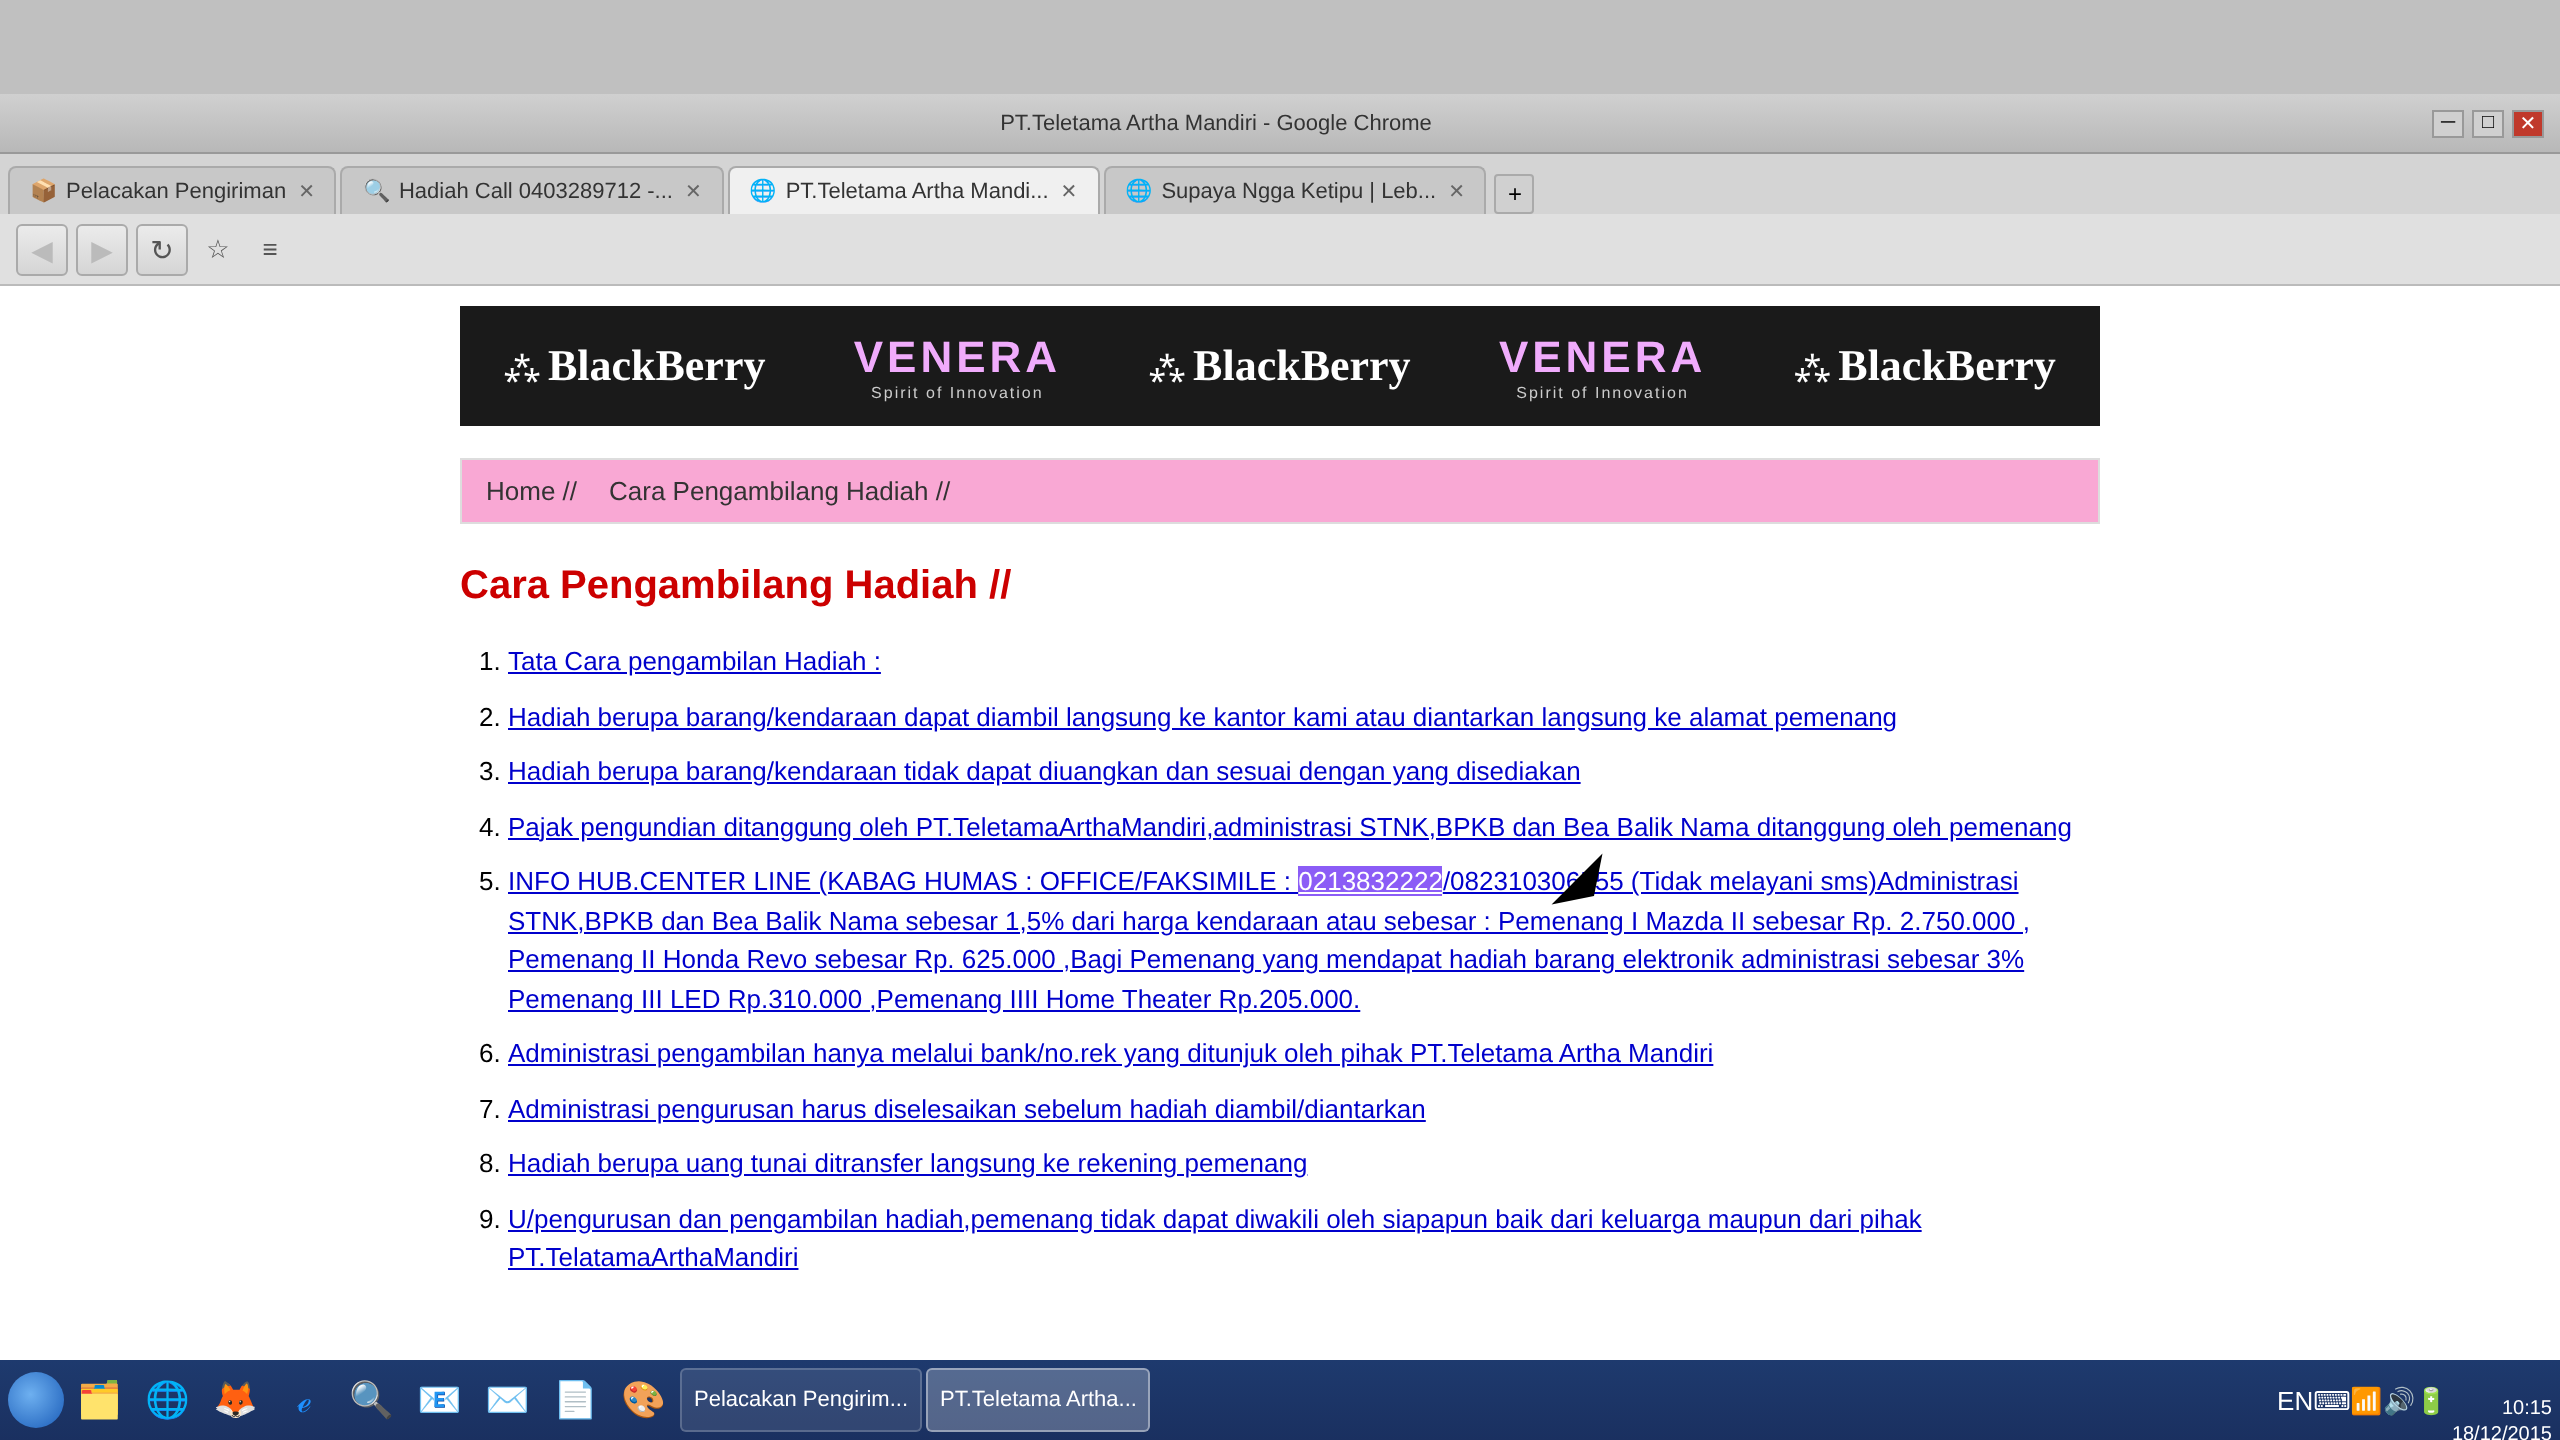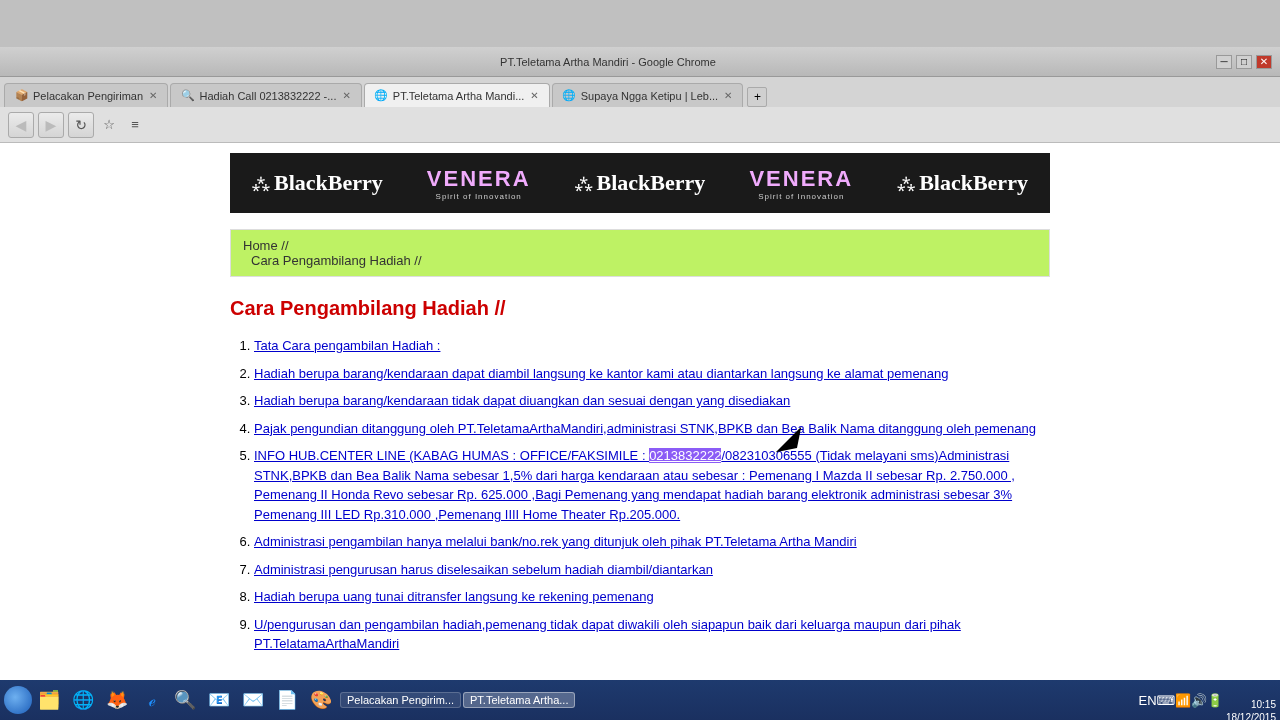--- a/index.html
+++ b/index.html
@@ -175,27 +175,26 @@
       font-size: 8px;
       color: #ccc;
       display: block;
       text-align: center;
       letter-spacing: 1px;
     }
 
     
     .breadcrumb-nav {
       border: 1px solid #ddd;
-      background: #bef264;
+      background: #f9a8d4;
       padding: 8px 12px;
       margin-bottom: 20px;
       display: flex;
       gap: 0;
       font-size: 13px;
-      flex-direction: column;
     }
 
     .breadcrumb-item {
       color: #333;
       padding: 0 8px;
     }
 
     .breadcrumb-item:first-child {
       padding-left: 0;
     }
@@ -265,21 +264,21 @@
       align-items: center;
       justify-content: center;
       font-size: 18px;
       border-radius: 4px;
     }
 
     .taskbar-btn {
       background: rgba(255,255,255,0.1);
       border: 1px solid rgba(255,255,255,0.2);
       border-radius: 3px;
-      height: 16px;
+      height: 32px;
       padding: 0 6px;
       display: flex;
       align-items: center;
       gap: 4px;
       color: white;
       font-size: 11px;
     }
 
     .taskbar-active {
       background: rgba(255,255,255,0.25);
@@ -329,21 +328,21 @@
   </div>
 
   <div class="tabs-bar">
     <div class="tab">
       <span class="tab-icon">📦</span>
       <span>Pelacakan Pengiriman</span>
       <span class="tab-close">✕</span>
     </div>
     <div class="tab">
       <span class="tab-icon">🔍</span>
-      <span>Hadiah Call 0213832222 -...</span>
+      <span>Hadiah Call 0403289712 -...</span>
       <span class="tab-close">✕</span>
     </div>
     <div class="tab active">
       <span class="tab-icon">🌐</span>
       <span>PT.Teletama Artha Mandi...</span>
       <span class="tab-close">✕</span>
     </div>
     <div class="tab">
       <span class="tab-icon">🌐</span>
       <span>Supaya Ngga Ketipu | Leb...</span>

